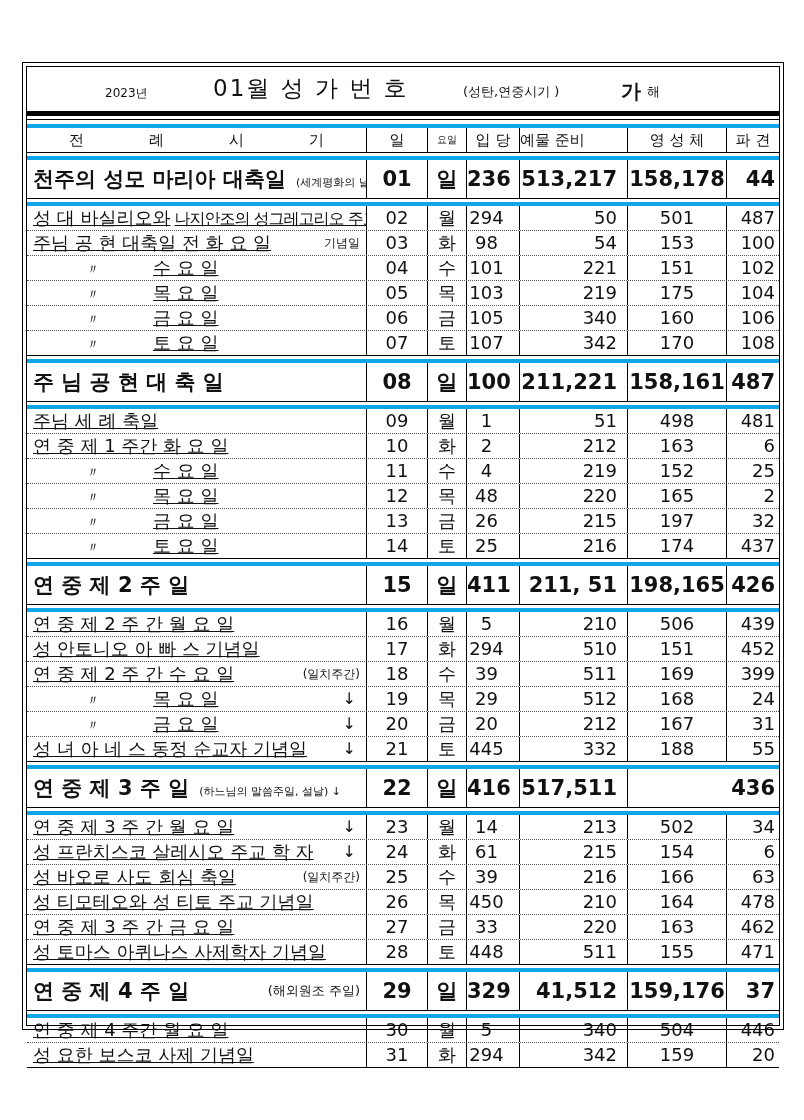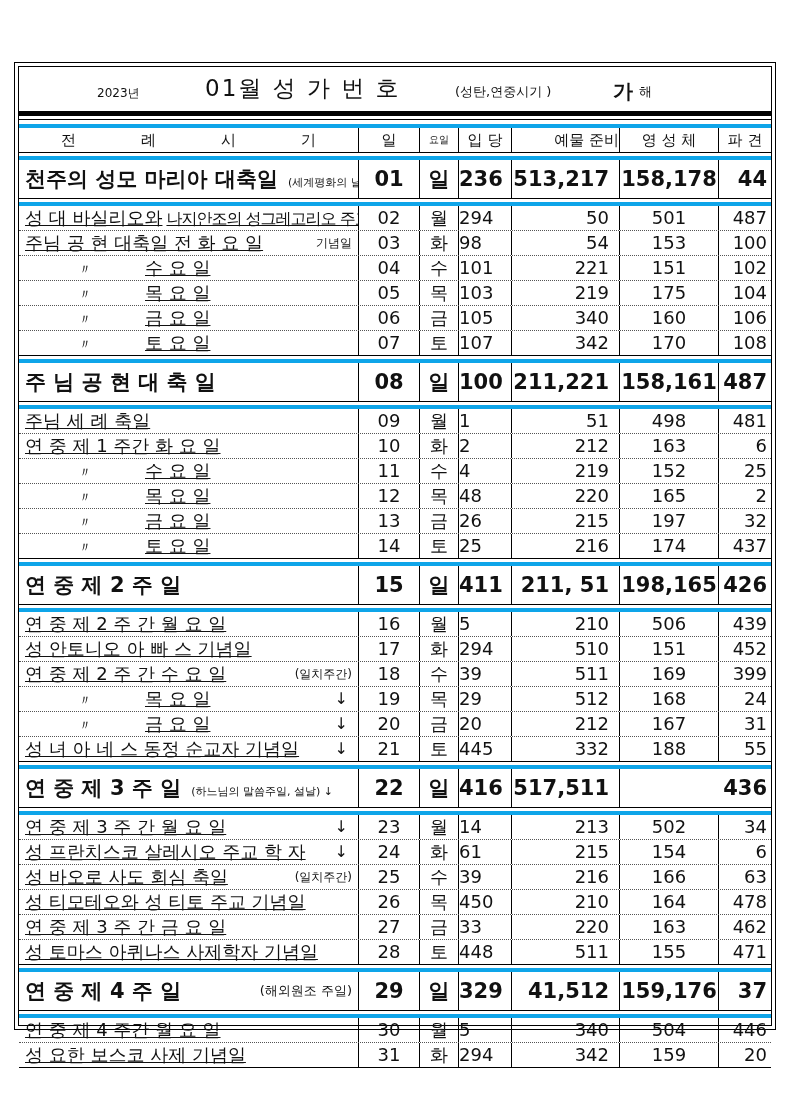--- a/index.html
+++ b/index.html
@@ -1,19 +1,19 @@
 <!DOCTYPE html>
 <html><head>
 <meta charset="utf-8">
 <style>
   html, body { margin: 0; padding: 0; background: #ffffff; }
   body { width: 804px; height: 1120px; position: relative; overflow: hidden;
          font-family: "DejaVu Sans", "Liberation Sans", sans-serif; color: #111; }
 
-  .frame { position: absolute; left: 14px; top: 62px; width: 762px; height: 968px;
+  .frame { position: absolute; left: 22px; top: 62px; width: 762px; height: 968px;
            border: 1px solid #000; box-sizing: border-box; }
   .frame-inner { position: absolute; left: 3px; top: 3px; right: 3px; bottom: 3px;
            border: 1px solid #000; }
 
   
   .title-band { position: absolute; left: 0; top: 0; right: 0; height: 40px; }
   .t-year { position: absolute; left: 78px; top: 18px; font-size: 12px; }
   .t-main { position: absolute; left: 186px; top: 6px; font-size: 23px; letter-spacing: 2px; }
   .t-season { position: absolute; left: 436px; top: 16px; font-size: 13px; }
   .t-cycle { position: absolute; left: 594px; top: 11px; font-size: 20px; font-weight: bold; }
@@ -26,21 +26,21 @@
   .block { border-top: 4px solid #0ea5e9; border-bottom: 1px solid #000; margin-bottom: 3px; }
   .row { display: flex; height: 24px; line-height: 24px; }
   .row + .row { border-top: 1px dotted #555; }
   .row.big { height: 38px; line-height: 38px; }
   .cell { box-sizing: border-box; border-right: 1px solid #000; overflow: hidden;
           white-space: nowrap; font-size: 18px; }
   .cell:last-child { border-right: none; }
   .c-name { width: 340px; padding-left: 6px; position: relative; }
   .c-day  { width: 61px; text-align: center; }
   .c-dow  { width: 39px; text-align: center; }
-  .c-entr { width: 53px; text-align: left; padding-right: 13px; }
+  .c-entr { width: 53px; text-align: center; padding-right: 13px; }
   .c-off  { width: 108px; text-align: right; padding-right: 10px; }
   .c-com  { width: 99px; text-align: center; }
   .c-dis  { flex: 1; text-align: right; padding-right: 4px; }
 
   .hdr .cell { font-size: 15px; text-align: center; }
   .hdr .c-name { letter-spacing: 0; padding-left: 0; }
   .hdr .c-name span { display: inline-block; width: 80px; text-align: center; }
   .hdr .c-dow { font-size: 10px; }
 
   .big .cell { font-size: 21px; font-weight: bold; }
@@ -69,21 +69,21 @@
 
     <div class="tbl" id="tbl">
       <div class="block">
         <div class="row hdr">
           <div class="cell c-name">
             <span>전</span><span>례</span><span>시</span><span>기</span>
           </div>
           <div class="cell c-day">일</div>
           <div class="cell c-dow">요일</div>
           <div class="cell c-entr" style="text-align:center;padding-right:0">입 당</div>
-          <div class="cell c-off" style="text-align:right;padding-right:0">예물 준비</div>
+          <div class="cell c-off" style="text-align:left;padding-right:12px">예물 준비</div>
           <div class="cell c-com">영 성 체</div>
           <div class="cell c-dis" style="text-align:center;padding-right:0">파 견</div>
         </div>
       </div>
     <div class="block">
           <div class="row big">
             <div class="cell c-name"><span class="">천주의 성모 마리아  대축일</span><span class="note">(세계평화의 날)</span></div>
             <div class="cell c-day">01</div>
             <div class="cell c-dow">일</div>
             <div class="cell c-entr">236</div>

